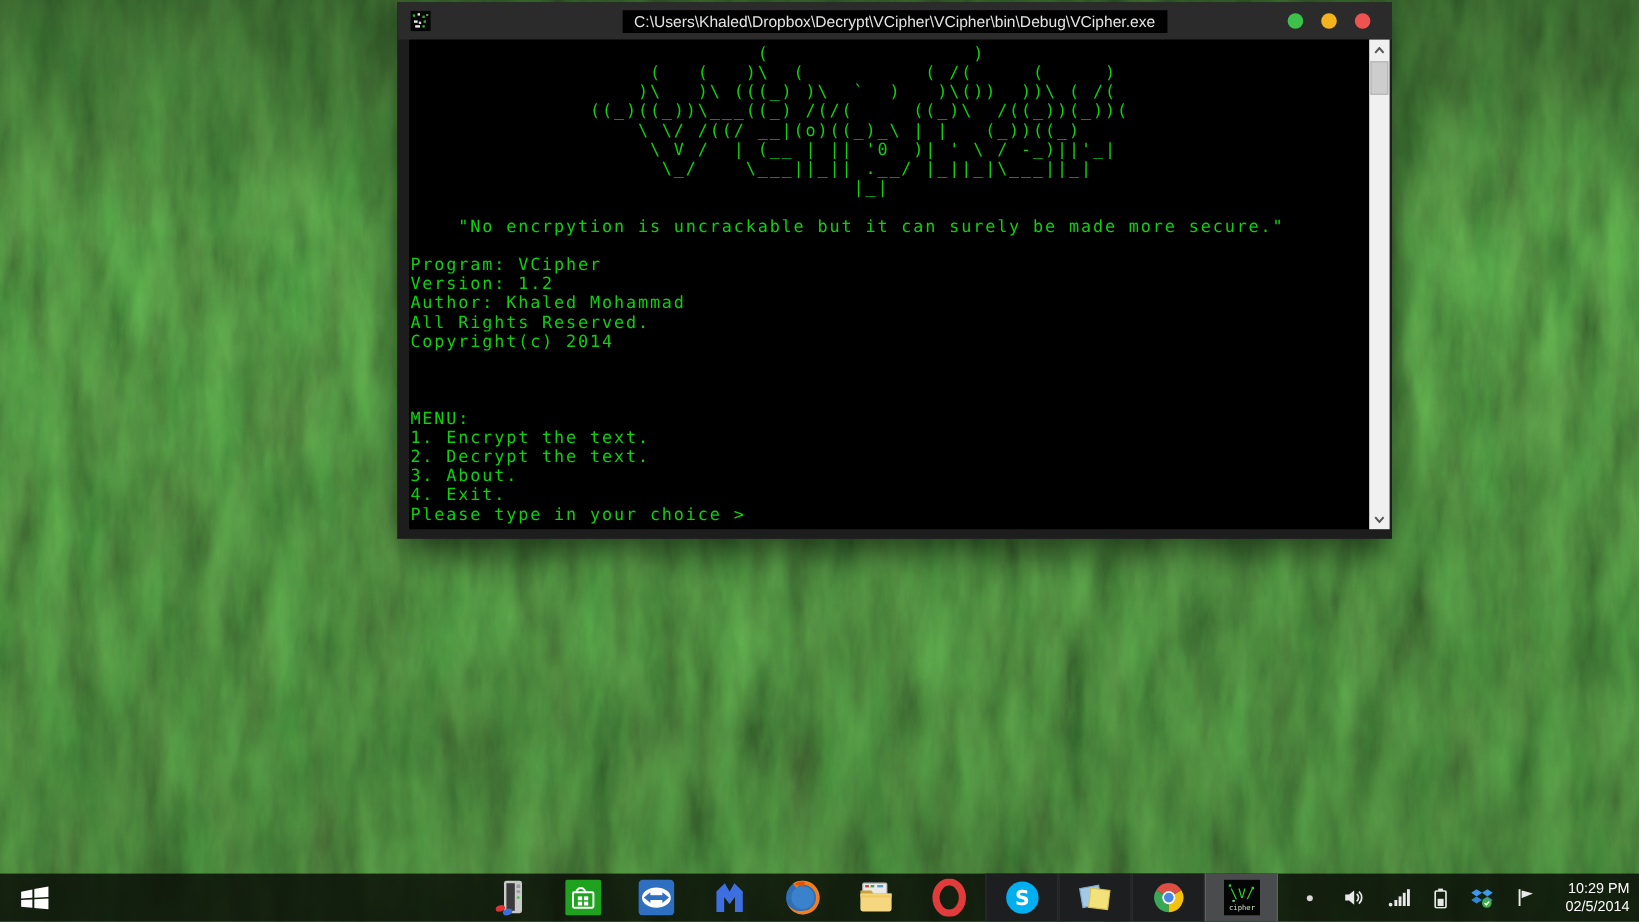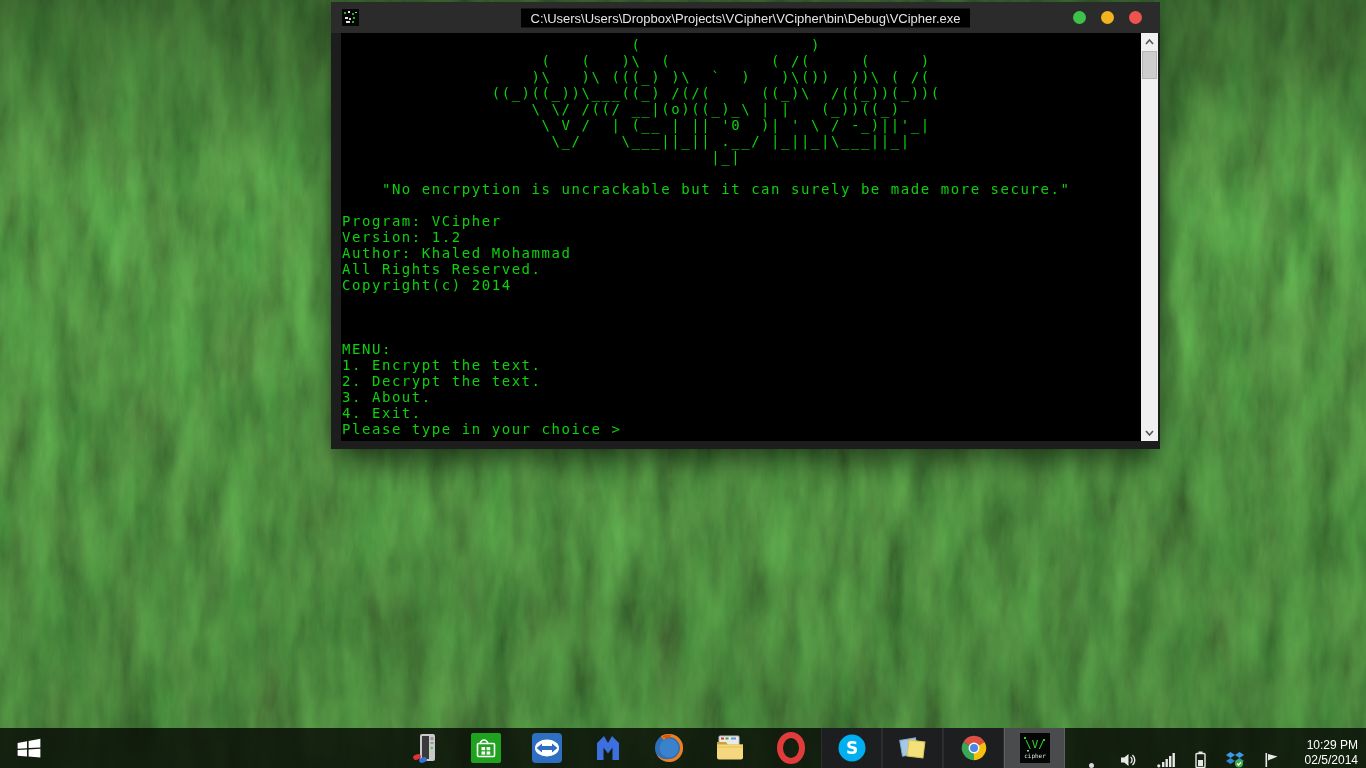--- a/index.html
+++ b/index.html
@@ -34,21 +34,21 @@
   .taskbar { position:absolute; left:0; bottom:0; width:1366px; height:40px;
              background:rgba(7,10,5,0.82); }
   .start { position:absolute; left:0; top:0; width:58px; height:40px;
            display:flex; align-items:center; justify-content:center; }
   .task-icons { position:absolute; left:394px; top:0; height:40px; display:flex; }
   .task-btn { width:61px; height:40px; display:flex; align-items:center; justify-content:center; }
   .task-btn.running { background:#1d1e20; border-left:1px solid rgba(255,255,255,.07);
                       border-right:1px solid rgba(255,255,255,.07); }
   .task-btn.active  { background:#4a4b4d; border-left:1px solid rgba(255,255,255,.12);
                       border-right:1px solid rgba(255,255,255,.12); }
-  .tray { position:absolute; right:0; top:0; height:40px; display:flex; align-items:flex-end; gap:20px; padding-right:8px; }
+  .tray { position:absolute; right:0; top:0; height:40px; display:flex; align-items:center; gap:20px; padding-right:8px; }
   .tray svg { display:block; }
   .clock { text-align:right; color:#fff; font-size:12px; line-height:15px; margin-left:6px; white-space:nowrap; }
   .hidden-dot { width:5px; height:5px; border-radius:50%; background:#d8d8d8; display:inline-block; margin-right:6px; }
 </style>
 </head>
 <body>
 
 <div class="desktop">
 
   <svg class="wallpaper" width="1366" height="768" xmlns="http://www.w3.org/2000/svg">
@@ -78,21 +78,21 @@
         <rect x="2" y="3" width="2" height="2" fill="#2fae2f"></rect>
           <rect x="6" y="2" width="2" height="2" fill="#e8e8e8"></rect>
         <rect x="10" y="4" width="2" height="2" fill="#2fae2f"></rect>
           <rect x="13" y="3" width="2" height="1" fill="#9fd89f"></rect>
         <rect x="3" y="8" width="3" height="2" fill="#e8e8e8"></rect>
           <rect x="7" y="9" width="2" height="2" fill="#d0d0d0"></rect>
         <rect x="11" y="8" width="2" height="2" fill="#2fae2f"></rect>
           <rect x="4" y="12" width="4" height="2" fill="#e8e8e8"></rect>
         <rect x="10" y="12" width="2" height="2" fill="#2fae2f"></rect>
       </svg>
-      <div class="title-pill">C:\Users\Users\Dropbox\Projects\VCipher\VCipher\bin\Debug\VCipher.exe</div>
+      <div class="title-pill">C:\Users\Khaled\Dropbox\Decrypt\VCipher\VCipher\bin\Debug\VCipher.exe</div>
       <div class="traffic">
         <span class="dot" style="background: rgb(62, 193, 75);"></span>
         <span class="dot" style="background: rgb(242, 179, 30);"></span>
         <span class="dot" style="background: rgb(239, 83, 80);"></span>
       </div>
     </div>
 
     <div class="console" style="background: rgb(0, 0, 0);">
       <pre class="console-text" style="color: rgb(13, 209, 13);">                             (                 )
                     (   (   )\  (          ( /(     (     )

